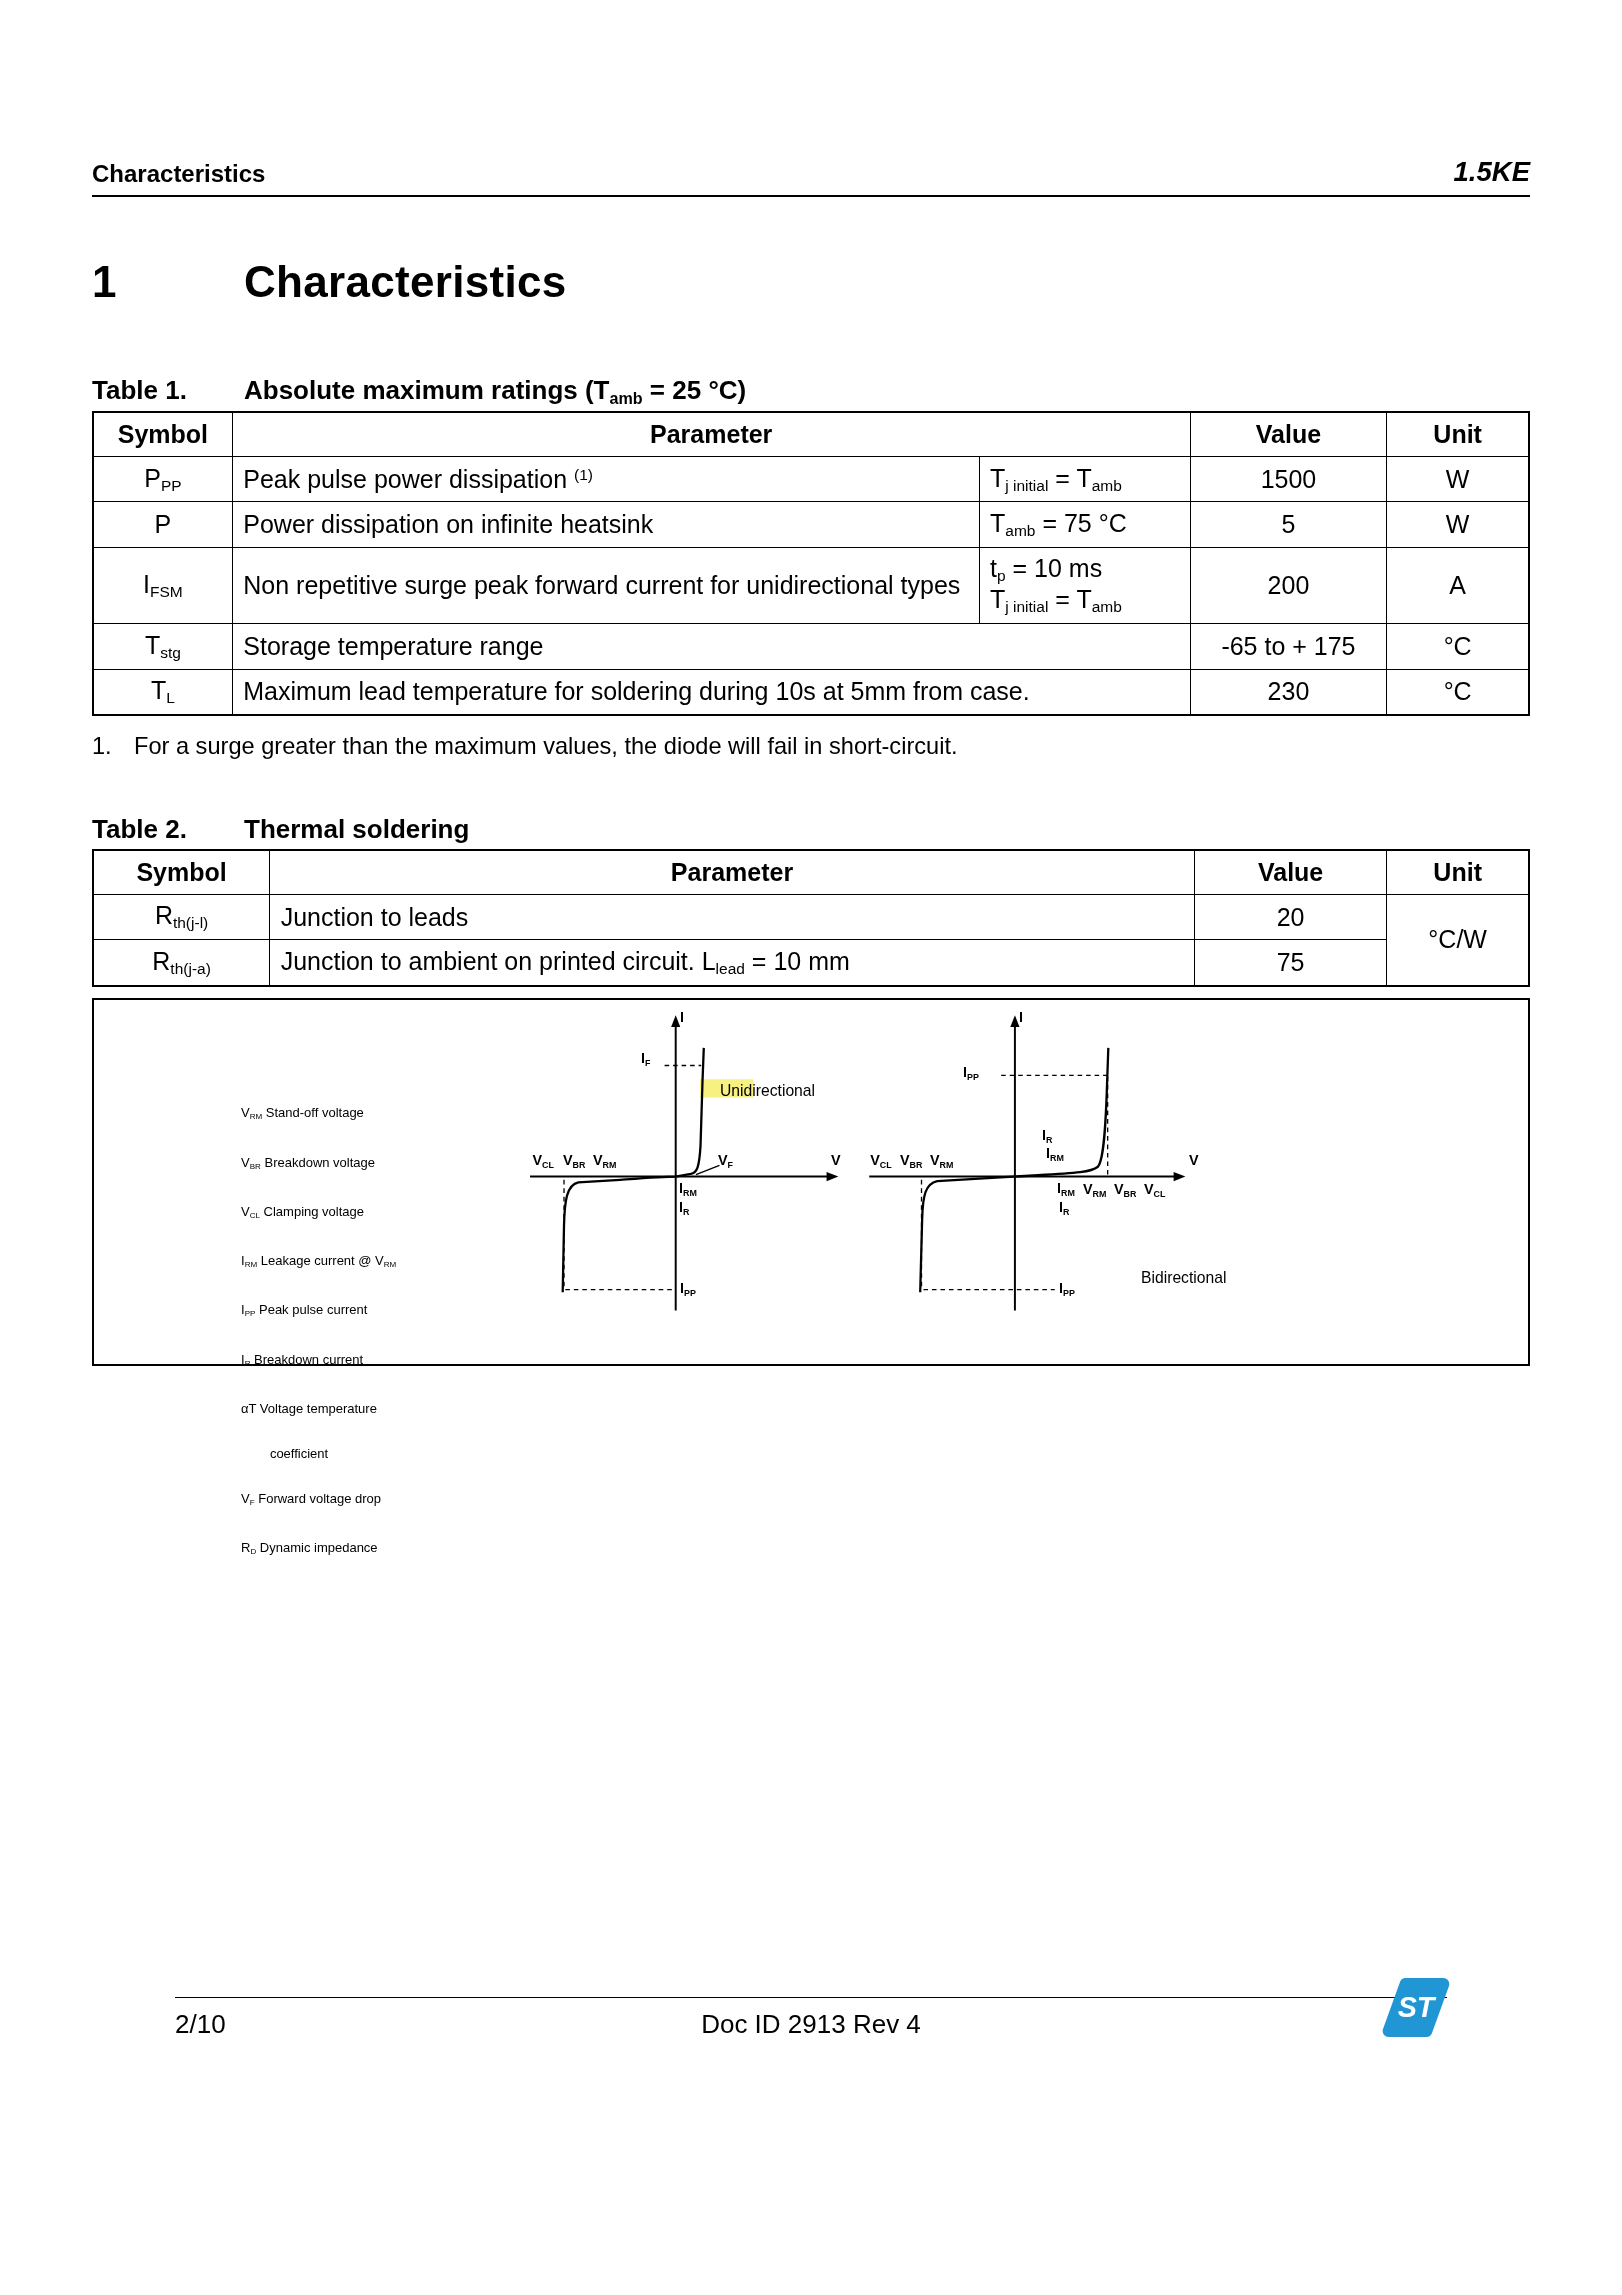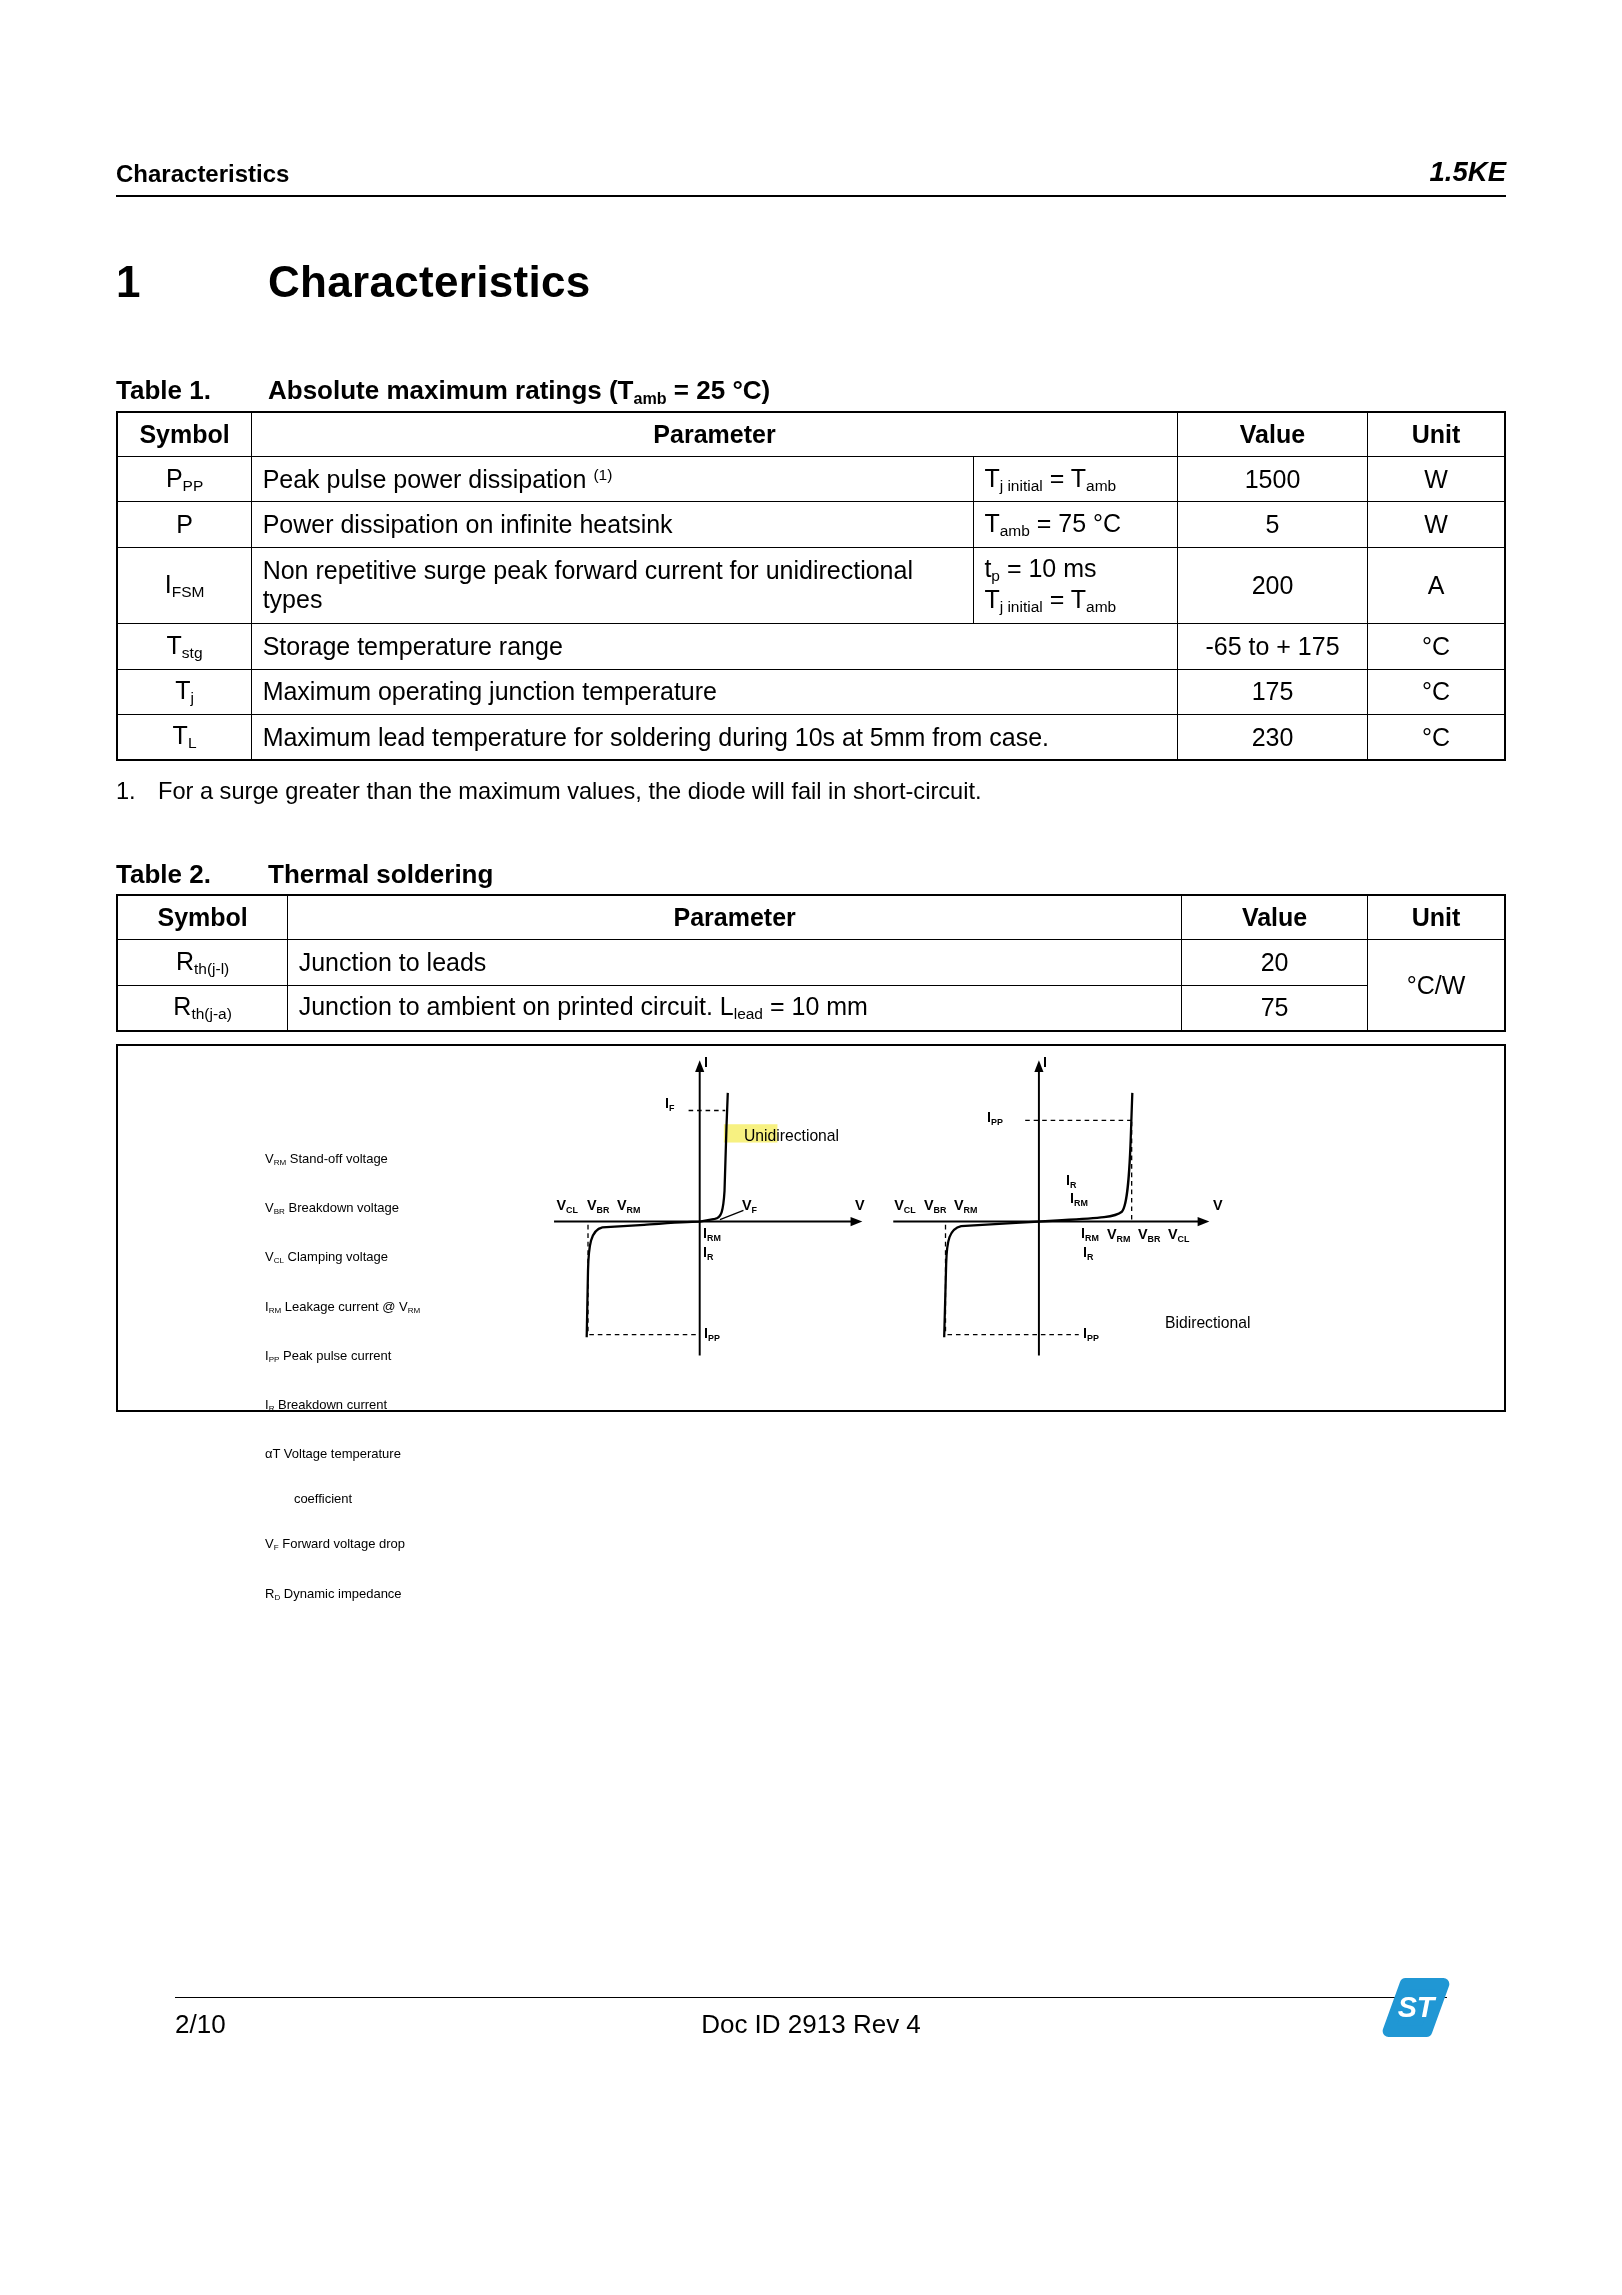--- a/index.html
+++ b/index.html
@@ -1,21 +1,21 @@
 <!DOCTYPE html>
 <html style="font-size:10.5px"><head>
 <meta charset="utf-8">
 <style>
   html,body { margin:0; padding:0; background:#888; }
   .page {
     position:relative; width:1622px; height:2295px; background:#ffffff;
     font-family:"Liberation Sans", sans-serif; color:#000; overflow:hidden;
     margin:0 auto;
   }
-  .content { padding:0 116px; }
+  .content { padding:0 92px; }
 
   .doc-header { display:flex; justify-content:space-between; align-items:flex-end; padding-top:156px; font-weight:bold; }
   .doc-header .hl { font-size:24px; }
   .doc-header .hr { font-size:27.5px;font-style:italic; }
   .rule { border-top:2px solid #000; margin-top:6.5px; height:0; }
 
   h1.section { display:flex; font-size:44px; font-weight:bold; margin:60px 0 0 0; letter-spacing:0.3px; }
   h1.section .num { width:152px; flex:none; }
 
   .caption { display:flex; font-weight:bold; font-size:26px; }
@@ -118,26 +118,20 @@
             <div><span>t</span><span class="sb">p</span><span> = 10 ms</span></div>
             <div><span>T</span><span class="sb">j initial</span><span> = T</span><span class="sb">amb</span></div>
           </td>
           <td class="val">200</td>
           <td class="unit">A</td>
         </tr>
         <tr>
           <td class="sym"><span>T</span><span class="sb">stg</span></td>
           <td class="desc" colspan="2"><span>Storage temperature range</span></td>
           <td class="val">-65 to + 175</td>
-          <td class="unit">°C</td>
-        </tr>
-        <tr>
-          <td class="sym"><span>T</span><span class="sb">j</span></td>
-          <td class="desc" colspan="2"><span>Maximum operating junction temperature</span></td>
-          <td class="val">175</td>
           <td class="unit">°C</td>
         </tr>
         <tr>
           <td class="sym"><span>T</span><span class="sb">L</span></td>
           <td class="desc" colspan="2"><span>Maximum lead temperature for soldering during 10s at 5mm from case.</span></td>
           <td class="val">230</td>
           <td class="unit">°C</td>
         </tr>
       </tbody>
     </table>

